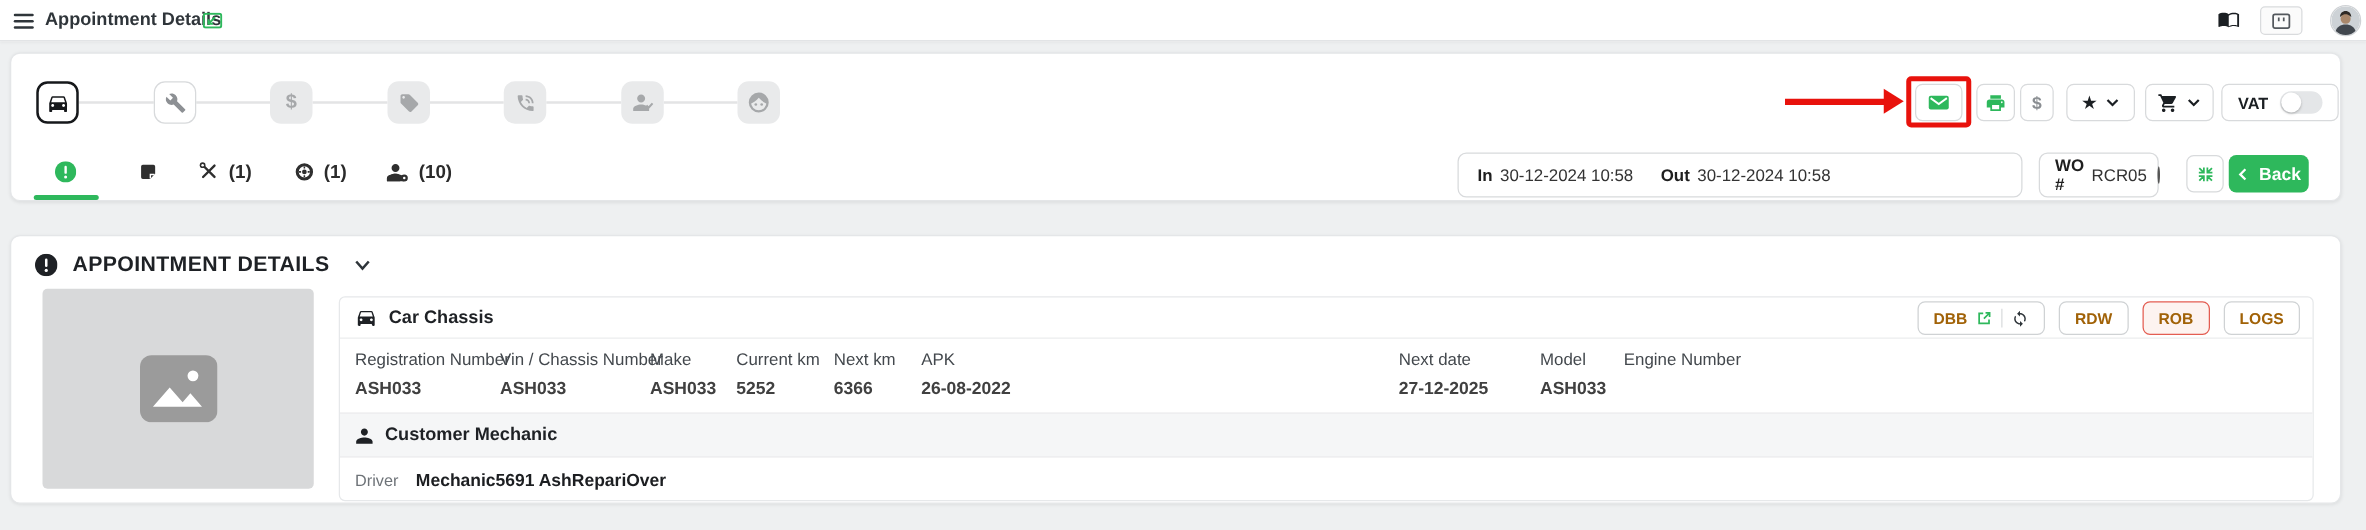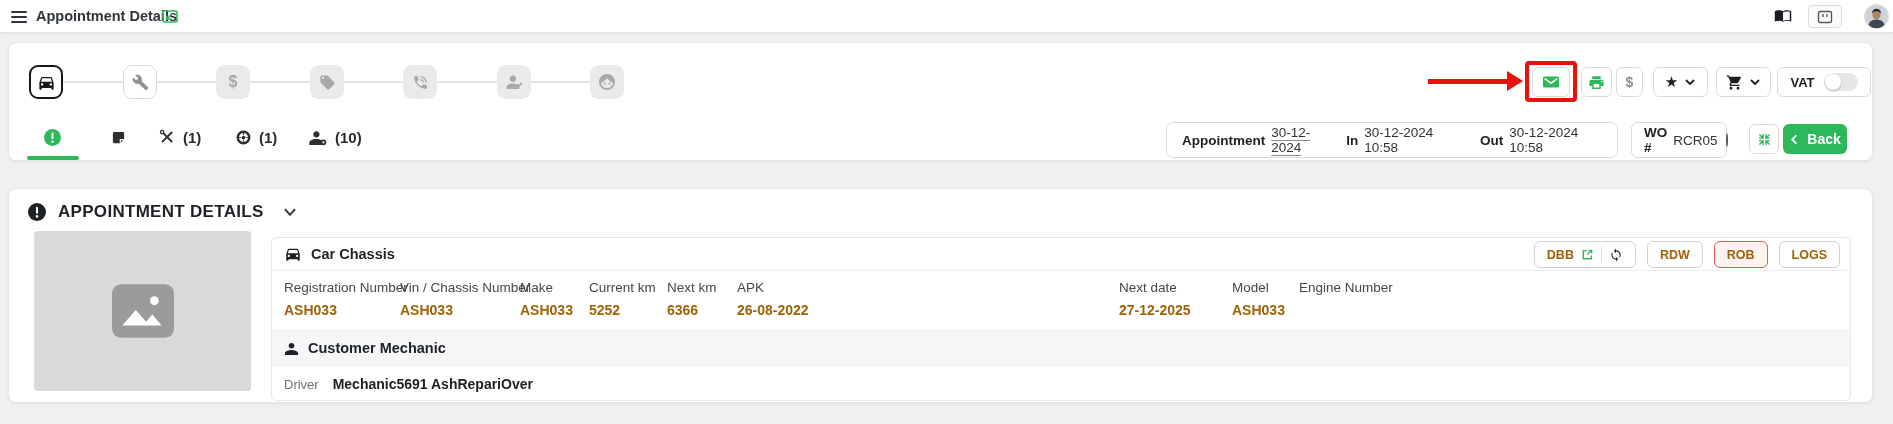--- a/index.html
+++ b/index.html
@@ -77,21 +77,21 @@
                 display:flex; align-items:center; padding:0 12px; gap:9px; }
   .panel-title { font-size:14.5px; font-weight:bold; color:#1e2125; }
   .panel-head-btns { position:absolute; right:10px; top:3px; display:flex; gap:11px; align-items:center; }
   .mini-btn { height:27px; background:#fff; border:1px solid #cfd2d4; border-radius:6px; font-family:inherit;
               font-size:12.5px; font-weight:bold; color:#a16207; padding:0 12px; display:flex;
               align-items:center; gap:7px; cursor:pointer; }
   .mini-btn.rob { border:1.5px solid #e35d52; background:#fdf3f0; }
   .grp-div { width:1px; height:15px; background:#d9dbdd; }
   .field { position:absolute; top:42px; }
   .f-label { font-size:13.5px; color:#43484d; }
-  .f-value { font-size:14px; font-weight:bold; color:#a16207; margin-top:7px; }
+  .f-value { font-size:14px; font-weight:bold; color:#404040; margin-top:7px; }
   .cust-band { position:absolute; left:0; top:92px; width:100%; height:36px; background:#f5f6f7;
                border-top:1px solid #ebecee; border-bottom:1px solid #ebecee;
                display:flex; align-items:center; padding:0 12px; gap:9px; }
   .driver-row { position:absolute; left:12px; top:128px; height:36px; display:flex; align-items:center; gap:14px; }
   .driver-label { font-size:13px; color:#6e7378; }
   .driver-value { font-size:14px; font-weight:bold; color:#1c1e21; }
   svg { display:block; }
 </style>
 </head>
 <body>
@@ -259,24 +259,20 @@
           <path fill="#2f2f2f" d="M7 8c1.66 0 3-1.34 3-3S8.66 2 7 2 4 3.34 4 5s1.34 3 3 3zm0 1.5c-2.33 0-6.5 1.17-6.5 3.5V15h10v-2c0-2.33-1.17-3.5-3.5-3.5z"></path>
           <path fill="#2f2f2f" d="M7 9.5c-2.33 0-6.5 1.17-6.5 3.5V15h13v-2c0-2.33-4.17-3.5-6.5-3.5z"></path>
           <circle cx="13.6" cy="12.6" r="2.7" fill="#2f2f2f"></circle>
           <circle cx="13.6" cy="12.6" r=".95" fill="#fff"></circle>
         </svg>
       <span class="tab-count">(10)</span>
     </div>
     <div class="tab-underline"></div>
 
     <div class="info-box" style="left:1157px;width:452px;padding:0 15px;gap:22px;">
-      <span style="display:flex;align-items:center;">
-        <span class="ib-label">Appointment</span>
-        <span class="ib-date-u">30-12-2024</span>
-      </span>
       <span style="display:flex;align-items:center;">
         <span class="ib-label">In</span>
         <span>30-12-2024 10:58</span>
       </span>
       <span style="display:flex;align-items:center;">
         <span class="ib-label">Out</span>
         <span>30-12-2024 10:58</span>
       </span>
     </div>
 

